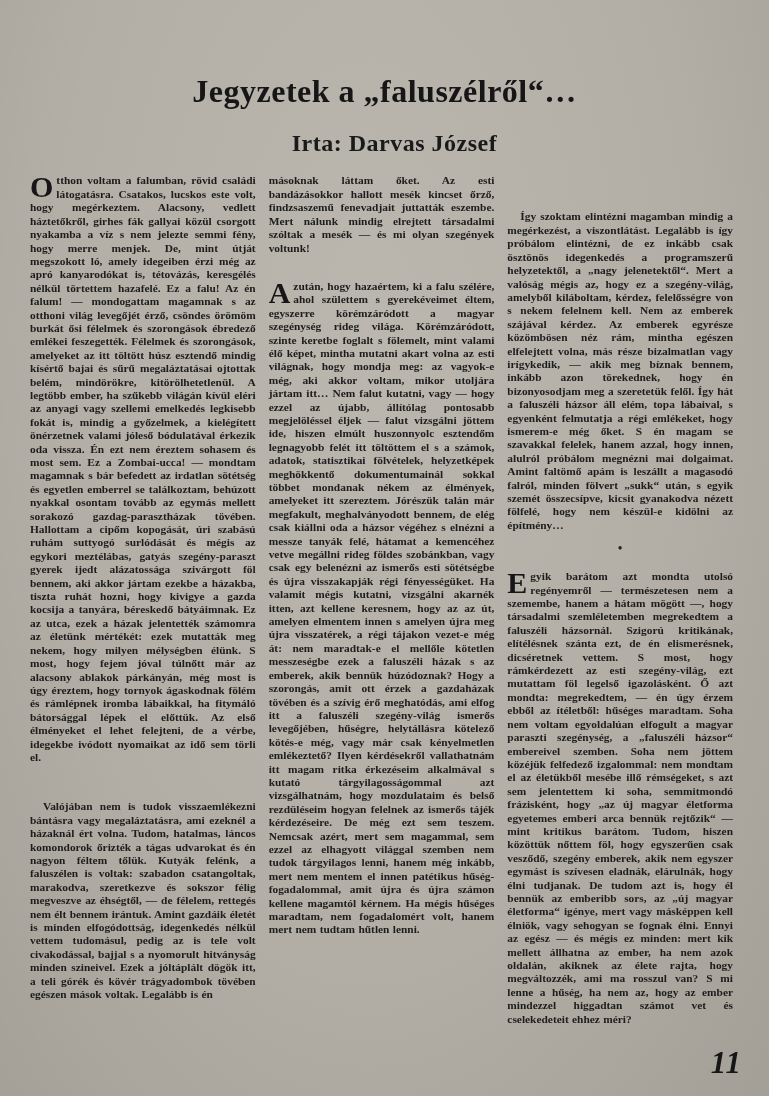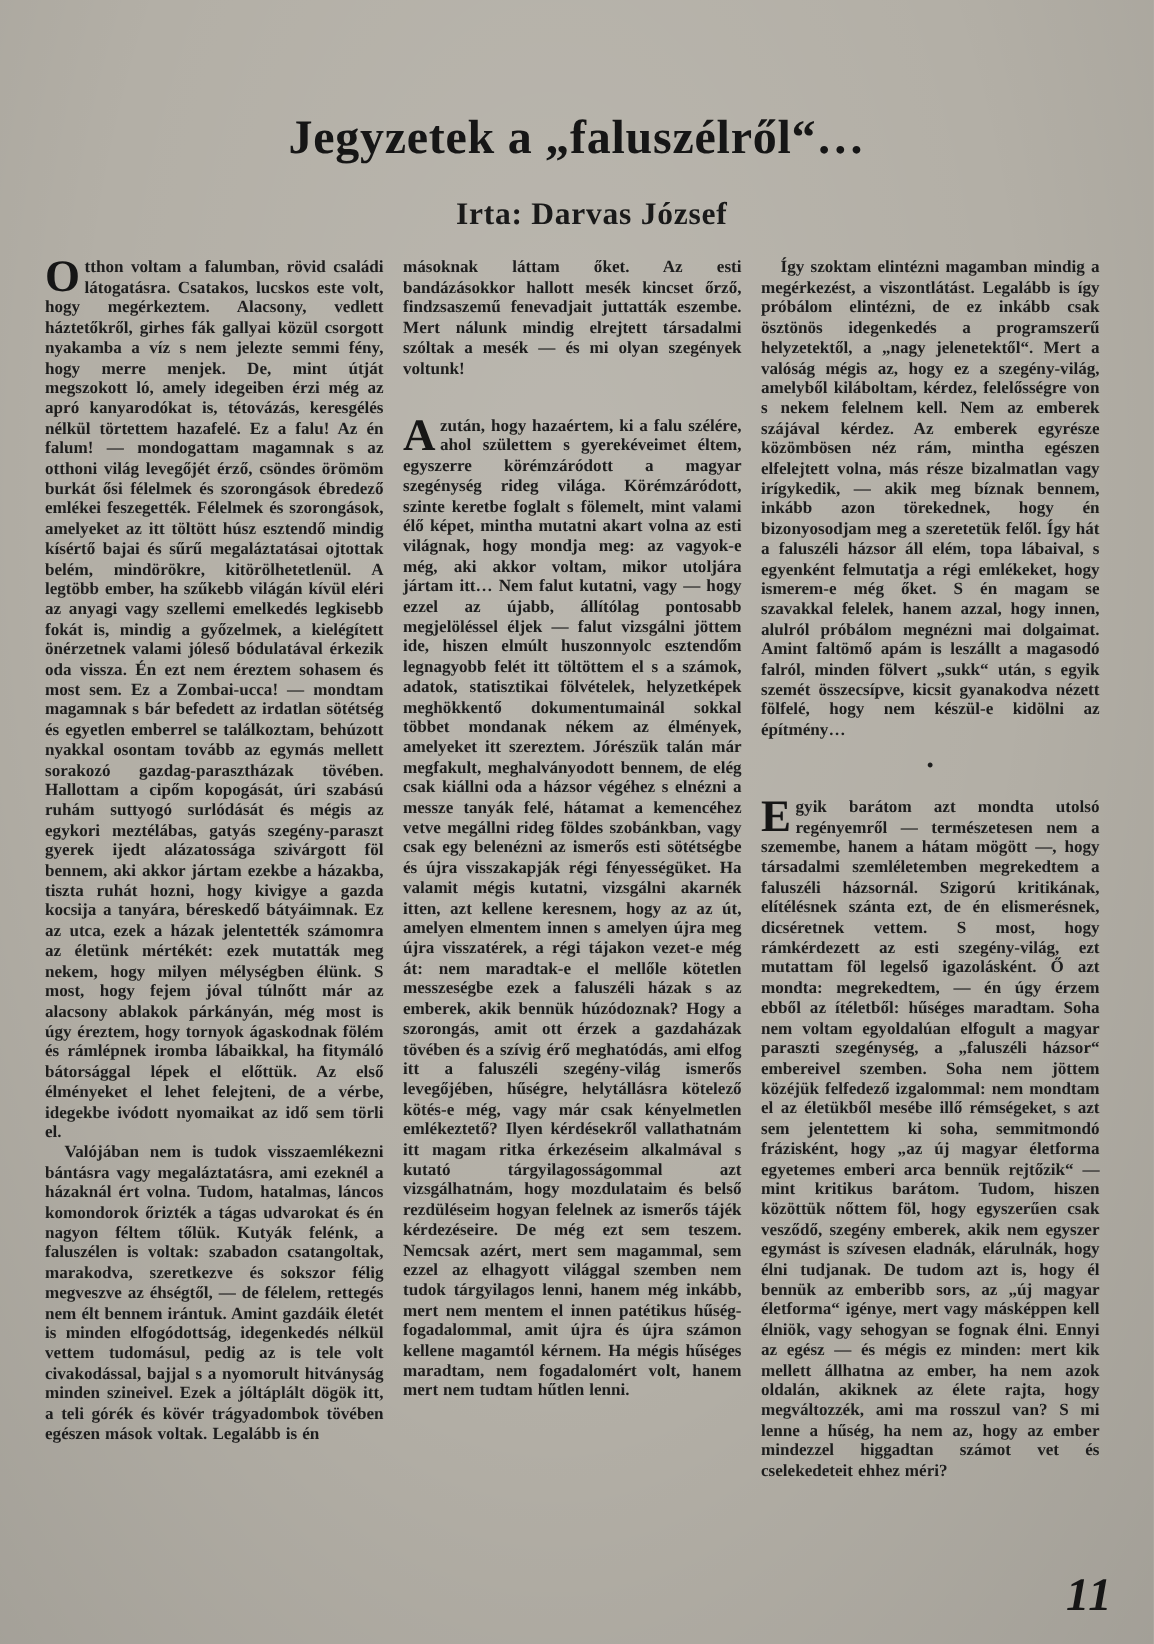--- a/index.html
+++ b/index.html
@@ -20,21 +20,21 @@
     text-align:center;
     padding-top:54px;
     font-size:32px;
     font-weight:bold;
     letter-spacing:0.5px;
     line-height:1.05;
     color:#161616;
   }
   .byline {
     text-align:center;
-    font-size:21px;
+    font-size:24px;
     font-weight:bold;
     margin-top:7px;
     color:#1a1a1a;
     letter-spacing:0.5px;
     padding-left:20px;
   }
   .columns {
     display:flex;
     gap:13px;
     padding:17px 36px 0 30px;
@@ -42,21 +42,21 @@
   }
   .col { flex:1; min-width:0; }
   p.para {
     margin:0;
     font-size:11.4px;
     line-height:13.4px;
     text-align:justify;
     font-weight:bold;
     word-spacing:0.5px;
   }
-  p.indent { text-indent:13px; }
+  p.indent { text-indent:13px;margin-top:36px; }
   p.gap-top-lg { margin-top:25px; }
   .dropcap {
     float:left;
     font-size:30px;
     line-height:23px;
     font-weight:bold;
     padding:1px 3px 0 0;
     color:#161616;
   }
   .separator {

